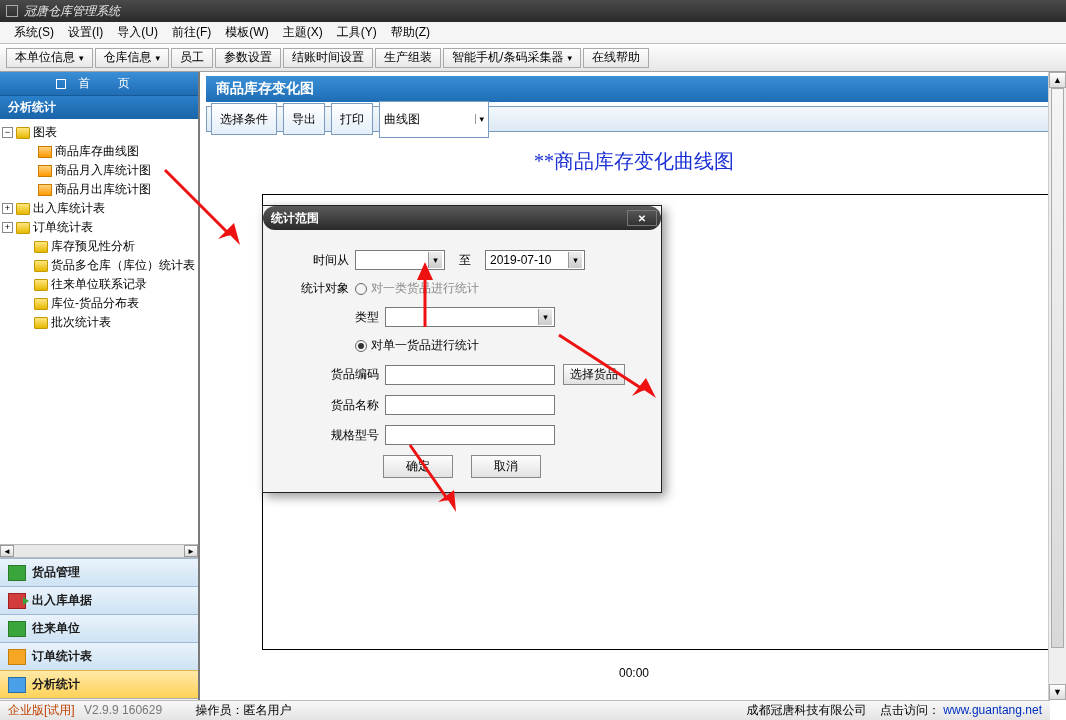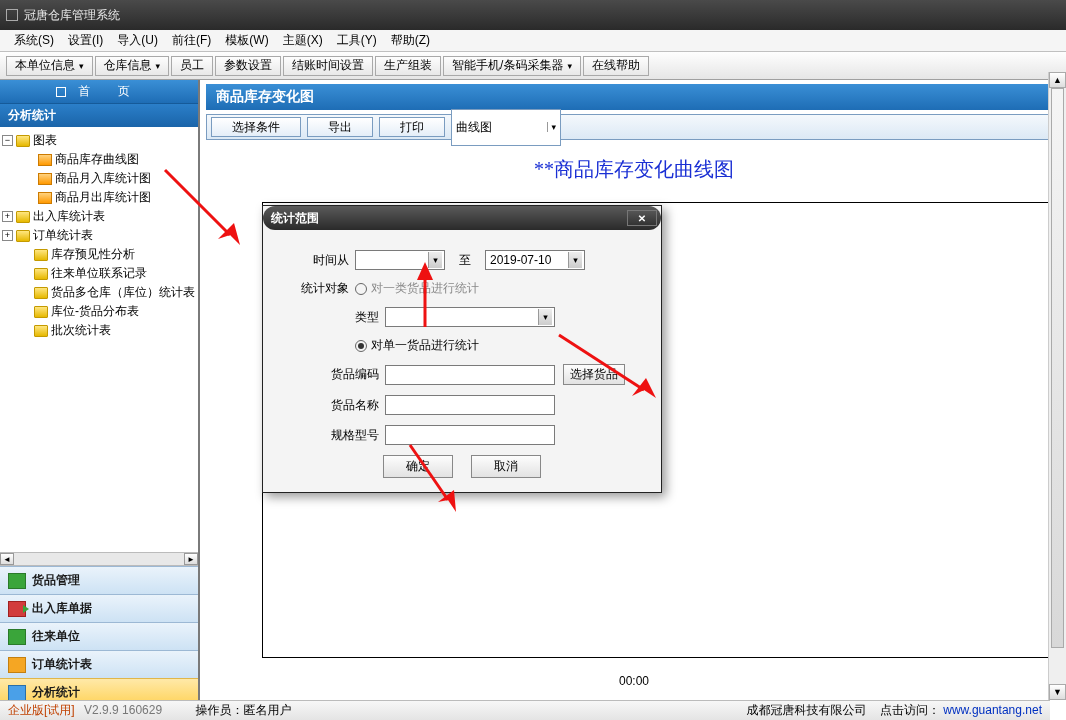--- a/index.html
+++ b/index.html
@@ -1,18 +1,18 @@
 <!DOCTYPE html>
 <html><head>
 <meta charset="utf-8">
 <style>
 * { margin: 0; padding: 0; box-sizing: border-box; font-family: "Microsoft YaHei", SimSun, Arial, sans-serif; font-size: 12px; }
 body { width: 1066px; height: 720px; background: #fff; overflow: hidden; position: relative; }
 
-.titlebar { height: 30px; background: linear-gradient(#4a4a4a,#2a2a2a); color: #eaeaea; display: flex; align-items: center; padding-left: 6px; }
+.titlebar { height: 22px; background: linear-gradient(#4a4a4a,#2a2a2a); color: #eaeaea; display: flex; align-items: center; padding-left: 6px; font-style: italic; }
 .titlebar .icon { width: 12px; height: 12px; border: 1px solid #aaa; margin-right: 6px; }
 
 .menubar { height: 22px; background: #f5f5f5; border-bottom: 1px solid #c0c0c0; display: flex; align-items: center; padding-left: 8px; gap: 2px; }
 .menubar span { padding: 2px 6px; cursor: default; }
 
 .toolbar { height: 28px; background: linear-gradient(#fefefe,#e6e6e6); border-bottom: 1px solid #a0a0a0; display: flex; align-items: center; padding-left: 6px; gap: 2px; }
 .toolbar .tbtn { border: 1px solid #a9a9a9; background: linear-gradient(#fdfdfd,#e8e8e8); padding: 2px 8px; height: 20px; display: flex; align-items: center; }
 .toolbar .tbtn.dd::after { content: "▾"; margin-left: 4px; font-size: 9px; }
 
 .main { display: flex; height: 648px; }
@@ -44,21 +44,21 @@
 .ni-red::after{content:"";position:absolute;right:-4px;top:3px;border-left:6px solid #3aa53a;border-top:4px solid transparent;border-bottom:4px solid transparent;}
 .ni-orange{background:#f5a623;border:1px solid #c37f10;}
 .ni-blue{background:#4aa0e8;border:1px solid #2a6fa8;}
 .grid-footer{height:22px; border-top:1px solid #aaa; background:#f5f5f5; display:flex; justify-content:flex-end; align-items:center; padding-right:6px;}
 .grid-footer .gicon{width:18px;height:14px;border:1px solid #2a6fa8;display:grid;grid-template-columns:1fr 1fr;grid-template-rows:1fr 1fr;}
 .grid-footer .gicon div{border:1px solid #2a6fa8;}
 
 .content { flex:1; display:flex; flex-direction:column; background:#fff; padding:4px 4px 0 6px; }
 .page-title { background: linear-gradient(#3a8fd6,#1e6db5); color:#fff; font-weight:bold; font-size:14px; padding:4px 10px; }
 .page-toolbar { margin-top:4px; border:1px solid #7a9cc0; background:linear-gradient(#f4f8fc,#dce9f5); height:26px; display:flex; align-items:center; padding:0 4px; gap:6px;}
-.page-toolbar .pbtn { border:1px solid #7a9cc0; background:linear-gradient(#fff,#e4eef8); padding:1px 20px; height:20px; display:flex; align-items:center;}
+.page-toolbar .pbtn { border:1px solid #7a9cc0; background:linear-gradient(#fff,#e4eef8); padding:1px 8px; height:32px; display:flex; align-items:center;}
 .page-toolbar .combo { border:1px solid #7a9cc0; background:#fff; height:37px; width:110px; display:flex; align-items:center; justify-content:space-between; padding:0 4px;}
 .page-toolbar .combo::after{content:"▾"; font-size:9px; border-left:1px solid #999; padding-left:3px;}
 
 .chart-area { flex:1; background:#fff; position:relative; margin-top:6px;}
 .chart-title { color:#1a2fd4; font-family: "KaiTi","STKaiti",serif; font-size:20px; text-align:center; margin-top:10px;}
 .chart-box { position:absolute; left:56px; top:56px; right:10px; bottom:70px; border:1px solid #000; border-right:none; border-bottom:none;}
 .chart-box::after{content:""; position:absolute; left:0; right:0; bottom:0; border-bottom:1px solid #000;}
 .xlabel{ position:absolute; left:50%; bottom:40px; transform:translateX(-50%);}
 
 
@@ -168,26 +168,26 @@
         <span>订单统计表</span>
       </div>
       <div class="tree-node indent1">
         <span class="exp blank"></span>
         <span class="ticon folder"></span>
         <span>库存预见性分析</span>
       </div>
       <div class="tree-node indent1">
         <span class="exp blank"></span>
         <span class="ticon folder"></span>
+        <span>货品多仓库（库位）统计表</span>
+      </div>
+      <div class="tree-node indent1">
+        <span class="exp blank"></span>
+        <span class="ticon folder"></span>
         <span>往来单位联系记录</span>
-      </div>
-      <div class="tree-node indent1">
-        <span class="exp blank"></span>
-        <span class="ticon folder"></span>
-        <span>货品多仓库（库位）统计表</span>
       </div>
       <div class="tree-node indent1">
         <span class="exp blank"></span>
         <span class="ticon folder"></span>
         <span>库位-货品分布表</span>
       </div>
       <div class="tree-node indent1">
         <span class="exp blank"></span>
         <span class="ticon folder"></span>
         <span>批次统计表</span>

